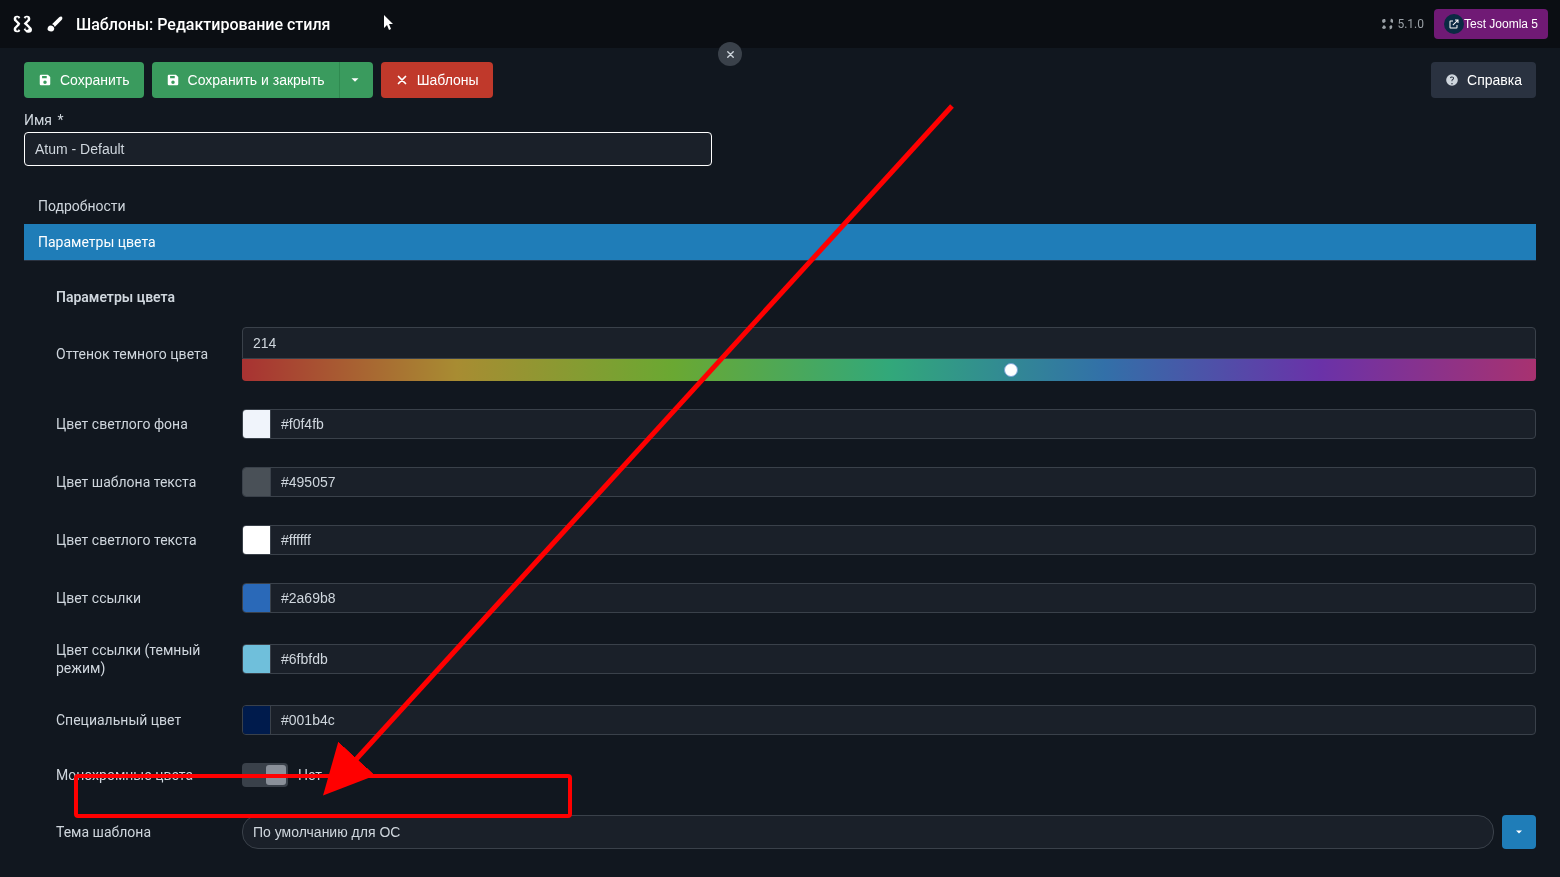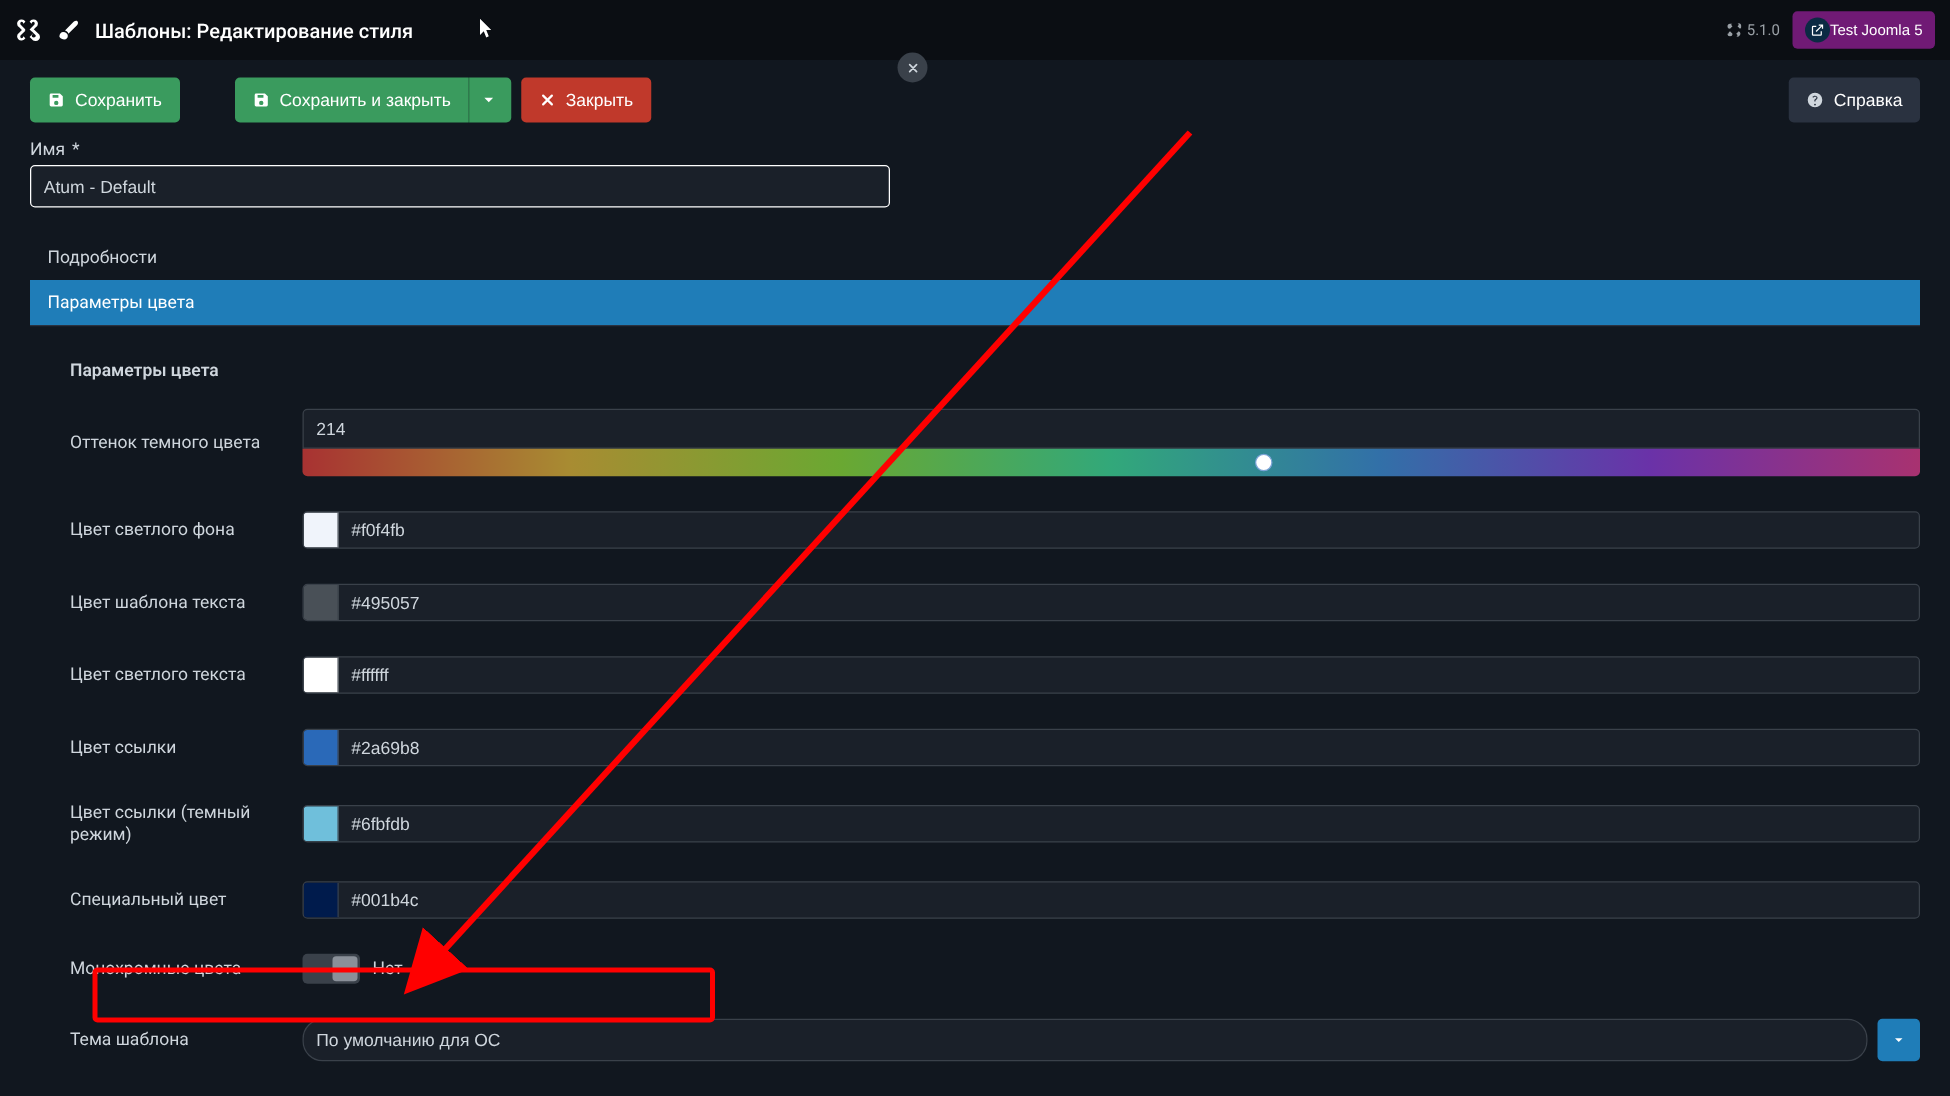--- a/index.html
+++ b/index.html
@@ -51,21 +51,21 @@
   justify-content: space-between;
 }
 .toolbar-left { display: flex; gap: 8px; }
 .btn {
   display: inline-flex; align-items: center; gap: 8px;
   padding: 8px 14px; border-radius: 4px; border: none;
   font-size: 14px; cursor: pointer; color: #fff; height: 36px;
 }
 .btn svg { width: 14px; height: 14px; fill: #fff; }
 .btn-green { background: #3a9b5e; }
-.btn-group { display: flex; margin-left: 36px; }
+.btn-group { display: flex; }
 .btn-group .btn:first-child { border-radius: 4px 0 0 4px; }
 .btn-caret { background: #3a9b5e; border-radius: 0 4px 4px 0; width: 34px; padding: 8px; border-left: 1px solid #2f8a50; }
 .btn-red { background: #c0392b; }
 .btn-help { background: #2a3240; }
 .btn-help svg { fill: #cfd6dd; }
 .form-area { padding: 0 24px; }
 .field-label { font-size: 14px; color: #cfd6dd; margin-bottom: 4px; display: block; }
 .required-star { margin-left: 2px; }
 .text-input {
   background: #1a2029; border: 1px solid #ffffff; color: #cfd6dd;
@@ -200,21 +200,21 @@
       <button class="btn btn-caret">
         <svg viewBox="0 0 24 24">
             <path d="M6 9l6 6 6-6z"></path>
           </svg>
       </button>
     </div>
     <button class="btn btn-red">
       <svg viewBox="0 0 24 24">
           <path d="M18 6 6 18M6 6l12 12" stroke="#fff" stroke-width="3" stroke-linecap="round"></path>
         </svg>
-      <span>Закрыть</span>
+      <span>Шаблоны</span>
     </button>
   </div>
   <button class="btn btn-help">
     <svg viewBox="0 0 24 24">
         <path d="M12 2a10 10 0 1 0 0 20 10 10 0 0 0 0-20zm0 15a1.3 1.3 0 1 1 0 2.6 1.3 1.3 0 0 1 0-2.6zm0-11c2 0 3.5 1.3 3.5 3 0 1.2-.7 2-1.7 2.6-.9.5-1.1.9-1.1 1.6v.8h-1.6v-.9c0-1.4.6-2.1 1.7-2.8.8-.5 1.1-.9 1.1-1.4 0-.8-.8-1.3-1.9-1.3-1 0-1.9.5-2.3 1.3l-1.3-.9C9.1 6.8 10.4 6 12 6z"></path>
       </svg>
     <span>Справка</span>
   </button>
 </div>
 

